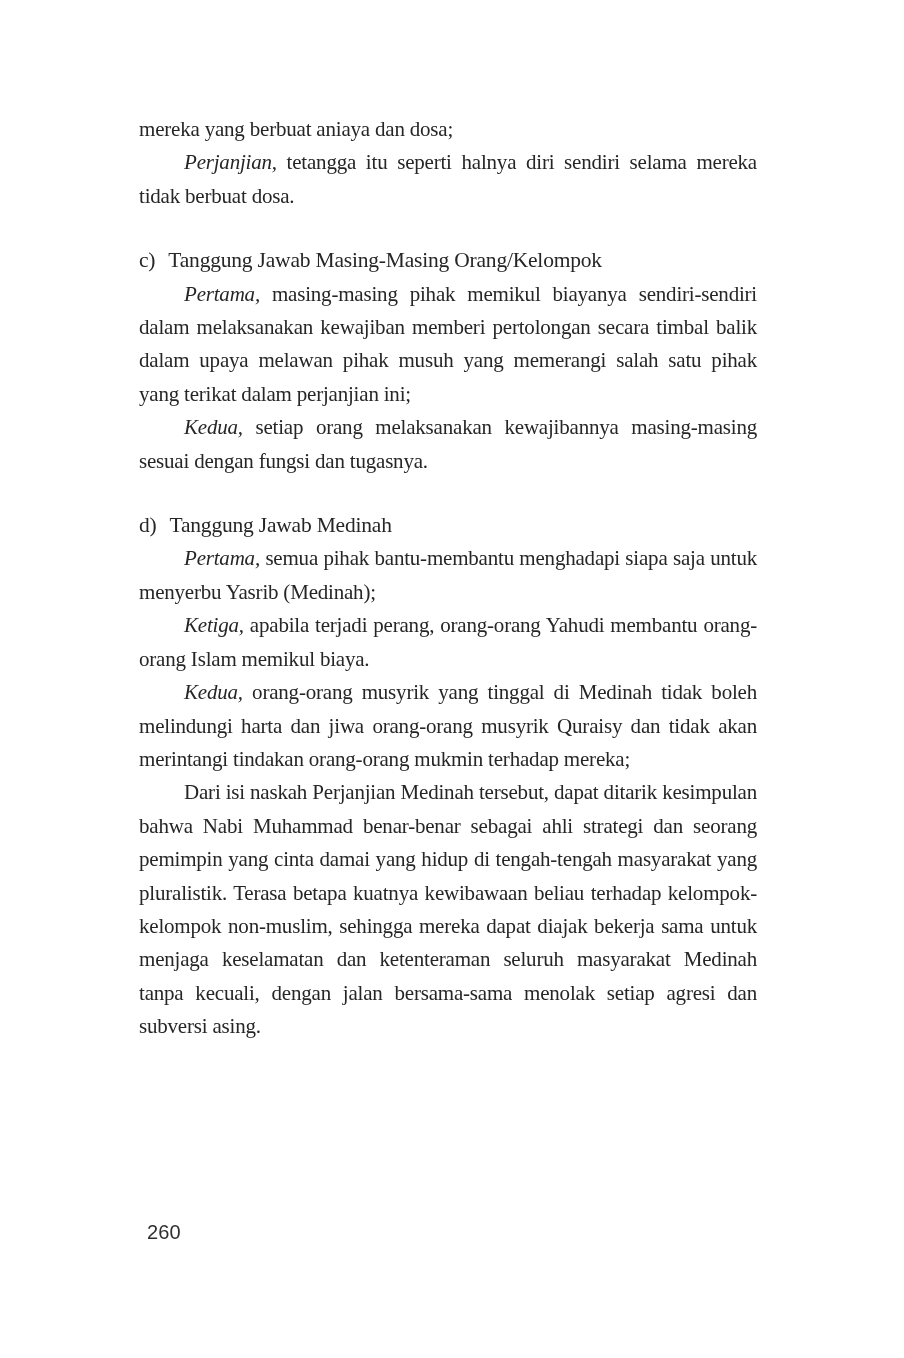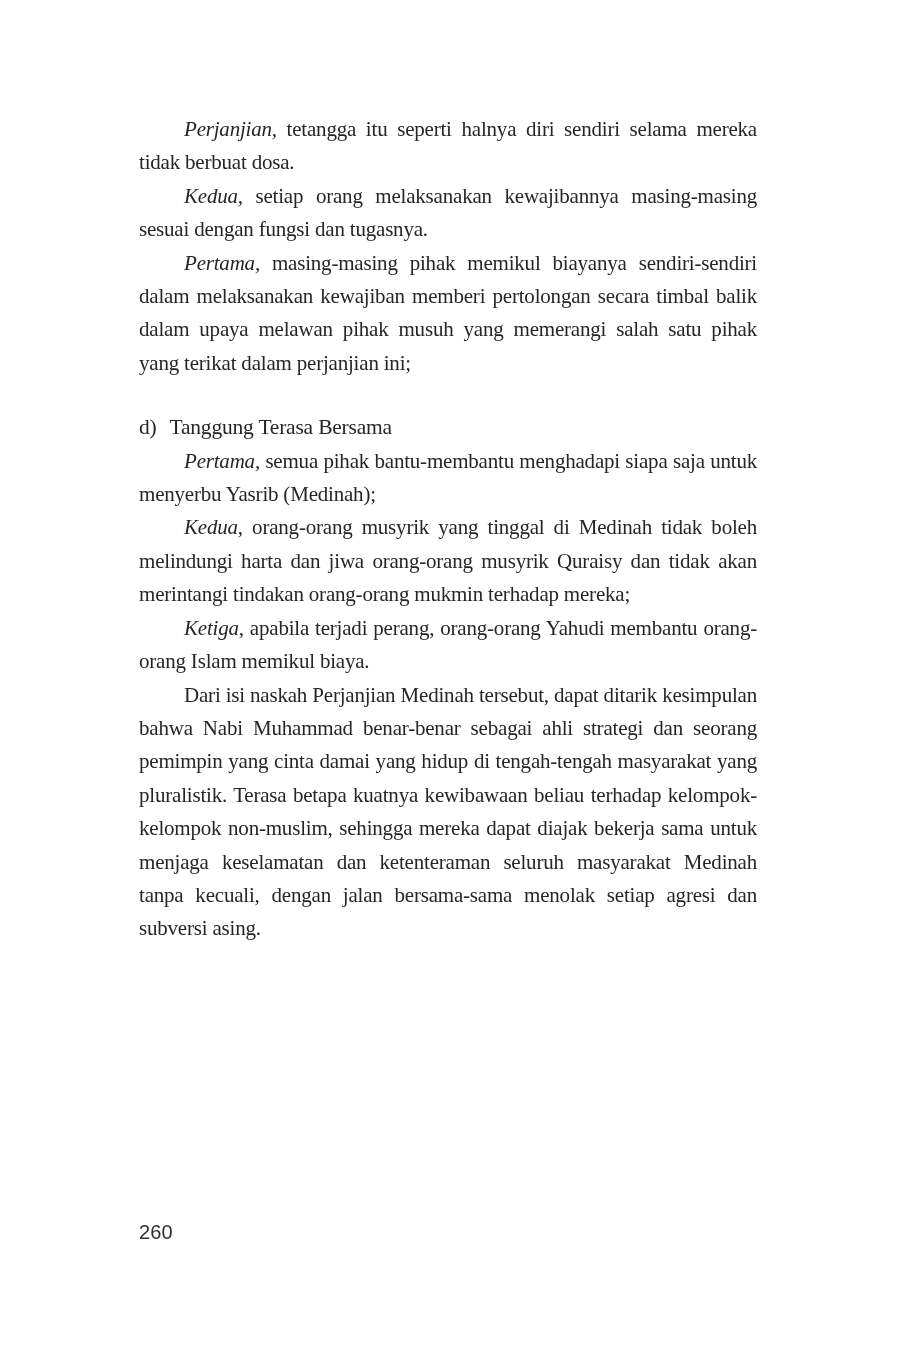--- a/index.html
+++ b/index.html
@@ -46,54 +46,56 @@
     text-align: left;
     text-indent: 0;
     color: #262626;
   }
   .h-label {
     display: inline-block;
     margin-right: 13px;
   }
   .footer {
     position: absolute;
-    left: 139px;
+    left: 147px;
     right: 147px;
     top: 1221px;
     display: flex;
     justify-content: space-between;
     align-items: baseline;
     font-family: "Liberation Sans", "DejaVu Sans", sans-serif;
     font-size: 20px;
     letter-spacing: 0.1px;
     color: #2f2f2f;
   }
 </style>
 </head>
 <body>
 
 <div class="page">
 
   <main class="body-text">
 
+    <p class="para flush">mereka yang berbuat aniaya dan dosa;</p>
 
     <p class="para"><span class="lead">Perjanjian,</span><span> tetangga itu seperti halnya diri sendiri selama mereka tidak berbuat dosa.</span></p>
 
+    <h2 class="subheading"><span class="h-label">c)</span><span class="h-title">Tanggung Jawab Masing-Masing Orang/Kelompok</span></h2>
+
+    <p class="para"><span class="lead">Pertama,</span><span> masing-masing pihak memikul biayanya sendiri-sendiri dalam melaksanakan kewajiban memberi pertolongan secara timbal balik dalam upaya melawan pihak musuh yang memerangi salah satu pihak yang terikat dalam perjanjian ini;</span></p>
 
     <p class="para"><span class="lead">Kedua,</span><span> setiap orang melaksanakan kewajibannya masing-masing sesuai dengan fungsi dan tugasnya.</span></p>
 
-    <p class="para"><span class="lead">Pertama,</span><span> masing-masing pihak memikul biayanya sendiri-sendiri dalam melaksanakan kewajiban memberi pertolongan secara timbal balik dalam upaya melawan pihak musuh yang memerangi salah satu pihak yang terikat dalam perjanjian ini;</span></p>
-
-    <h2 class="subheading"><span class="h-label">d)</span><span class="h-title">Tanggung Terasa Bersama</span></h2>
+    <h2 class="subheading"><span class="h-label">d)</span><span class="h-title">Tanggung Jawab Medinah</span></h2>
 
     <p class="para"><span class="lead">Pertama,</span><span> semua pihak bantu-membantu menghadapi siapa saja untuk menyerbu Yasrib (Medinah);</span></p>
 
+    <p class="para"><span class="lead">Ketiga,</span><span> apabila terjadi perang, orang-orang Yahudi membantu orang-orang Islam memikul biaya.</span></p>
+
     <p class="para"><span class="lead">Kedua,</span><span> orang-orang musyrik yang tinggal di Medinah tidak boleh melindungi harta dan jiwa orang-orang musyrik Quraisy dan tidak akan merintangi tindakan orang-orang mukmin terhadap mereka;</span></p>
-
-    <p class="para"><span class="lead">Ketiga,</span><span> apabila terjadi perang, orang-orang Yahudi membantu orang-orang Islam memikul biaya.</span></p>
 
     <p class="para">Dari isi naskah Perjanjian Medinah tersebut, dapat ditarik kesimpulan bahwa Nabi Muhammad benar-benar sebagai ahli strategi dan seorang pemimpin yang cinta damai yang hidup di tengah-tengah masyarakat yang pluralistik. Terasa betapa kuatnya kewibawaan beliau terhadap kelompok-kelompok non-muslim, sehingga mereka dapat diajak bekerja sama untuk menjaga keselamatan dan ketenteraman seluruh masyarakat Medinah tanpa kecuali, dengan jalan bersama-sama menolak setiap agresi dan subversi asing.</p>
 
   </main>
 
   <footer class="footer">
     <span class="pagenum">260</span>
   </footer>
 
 </div>

